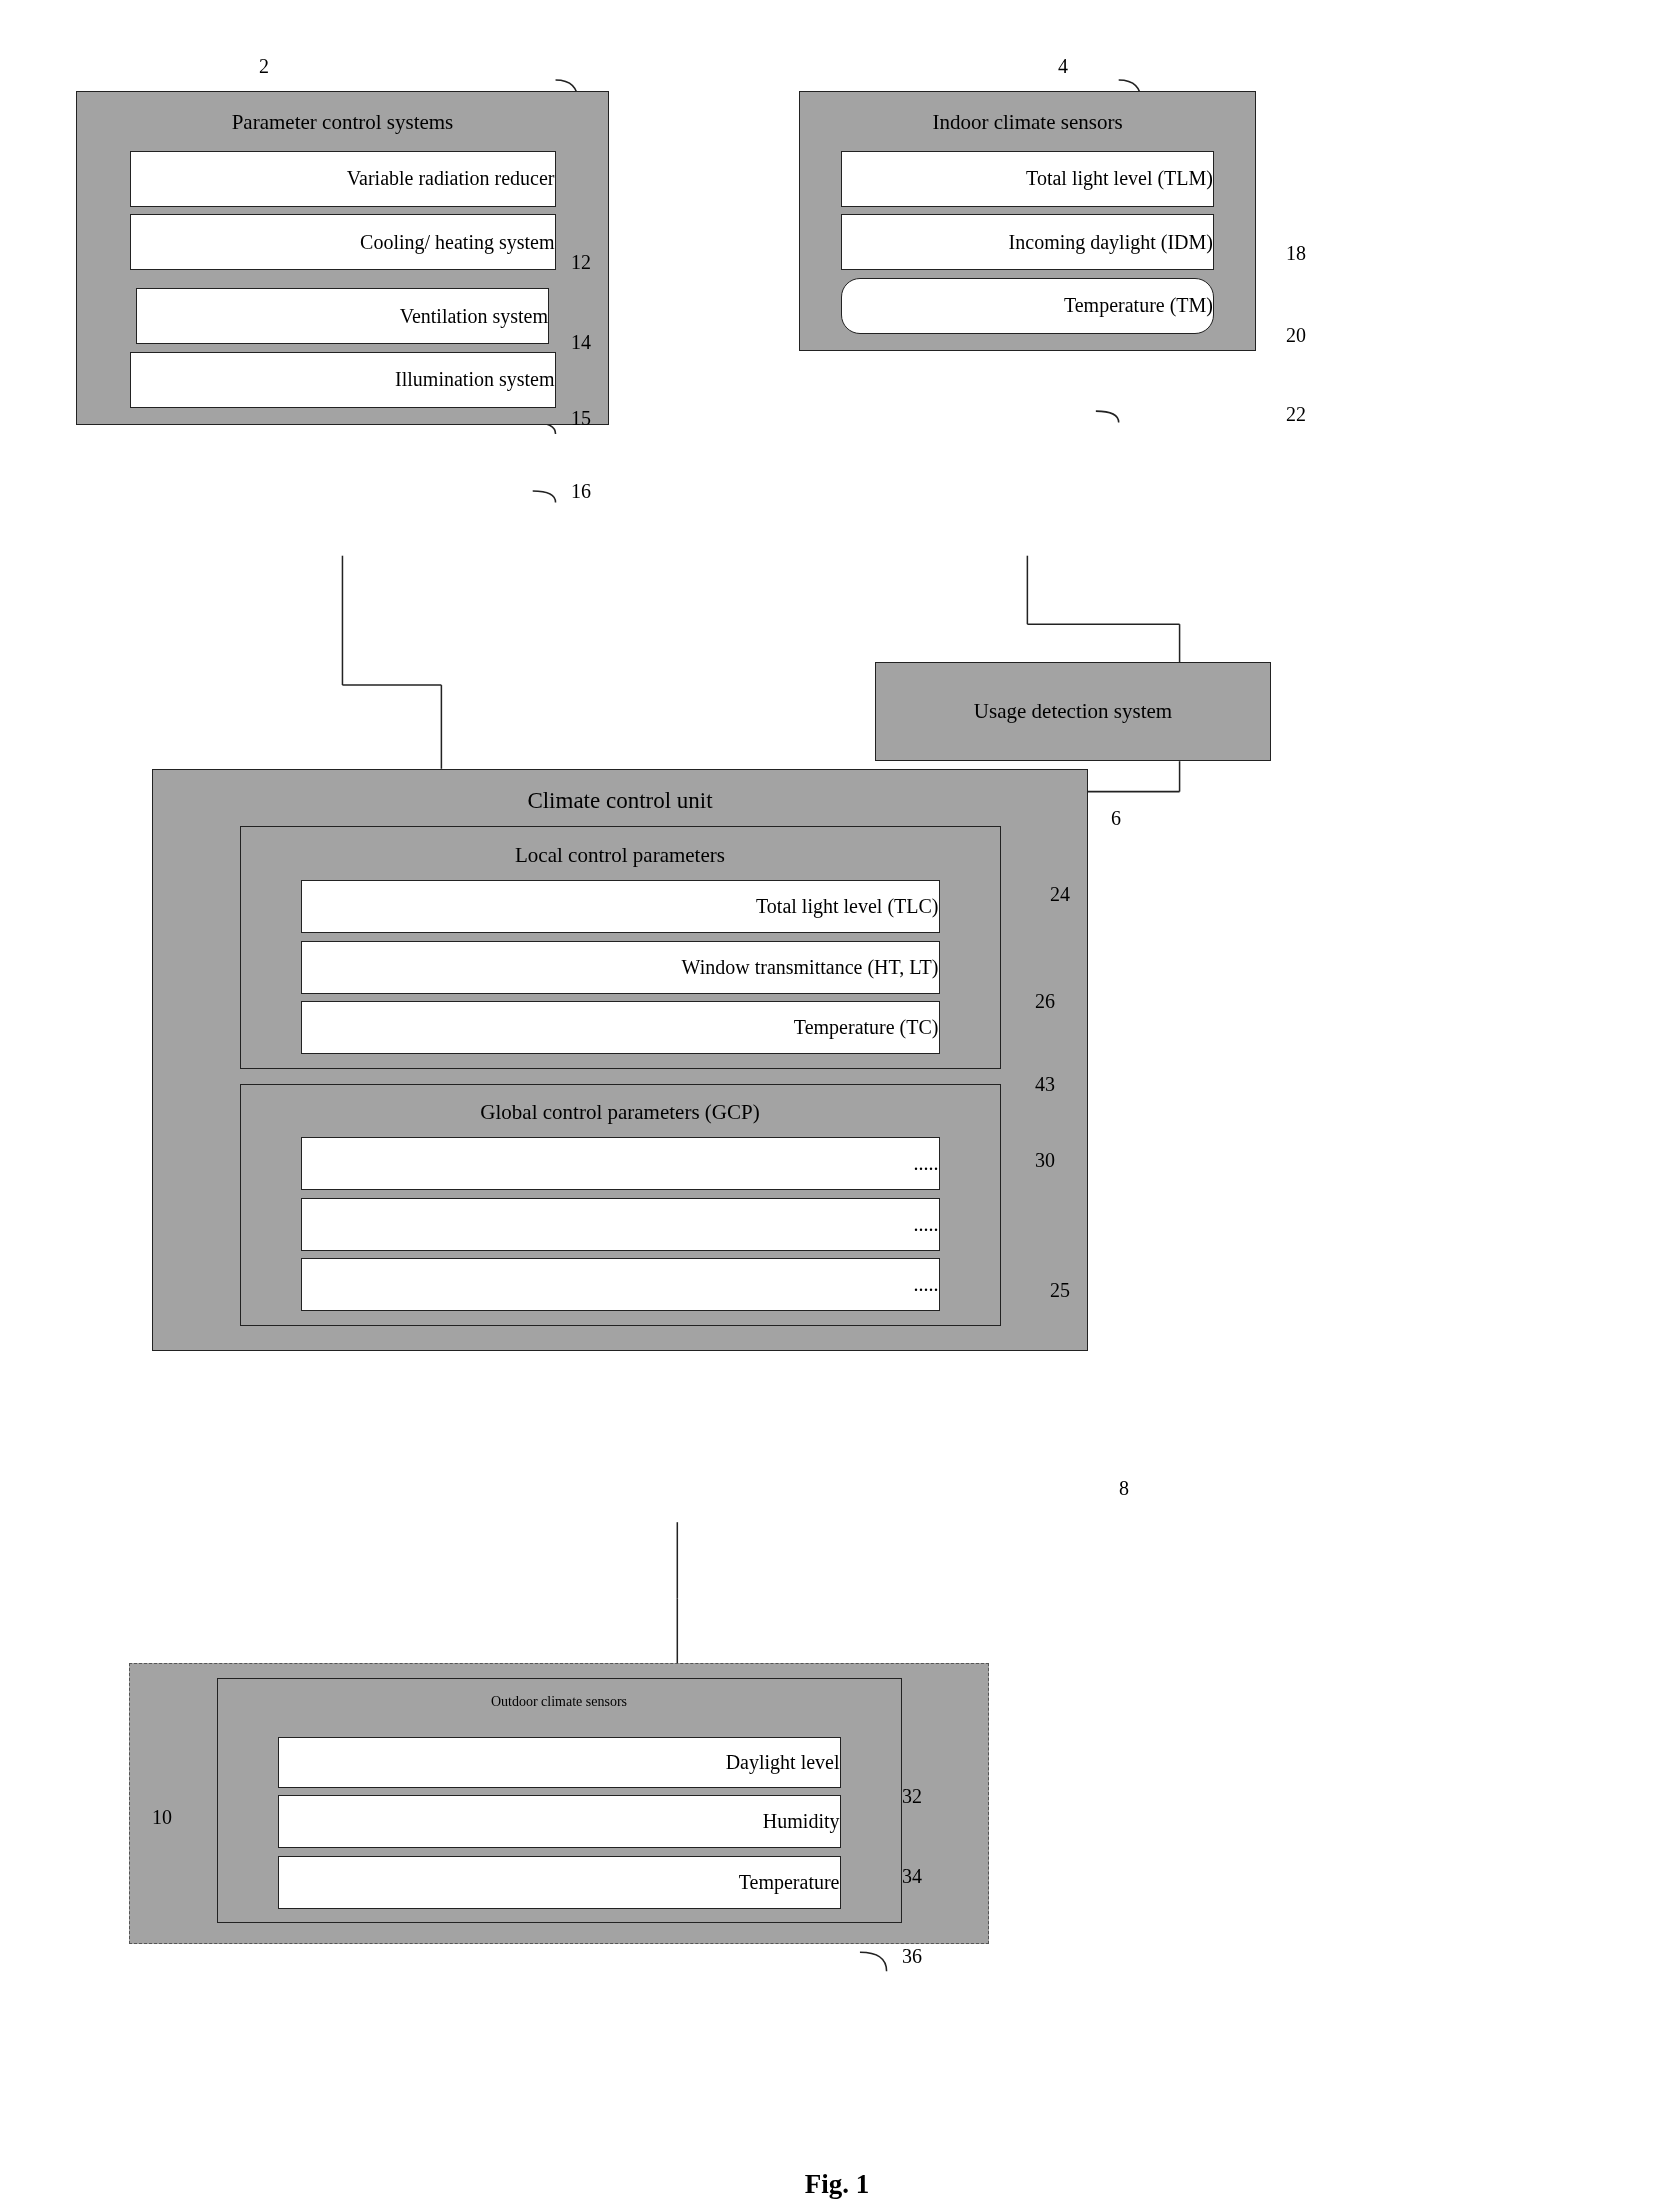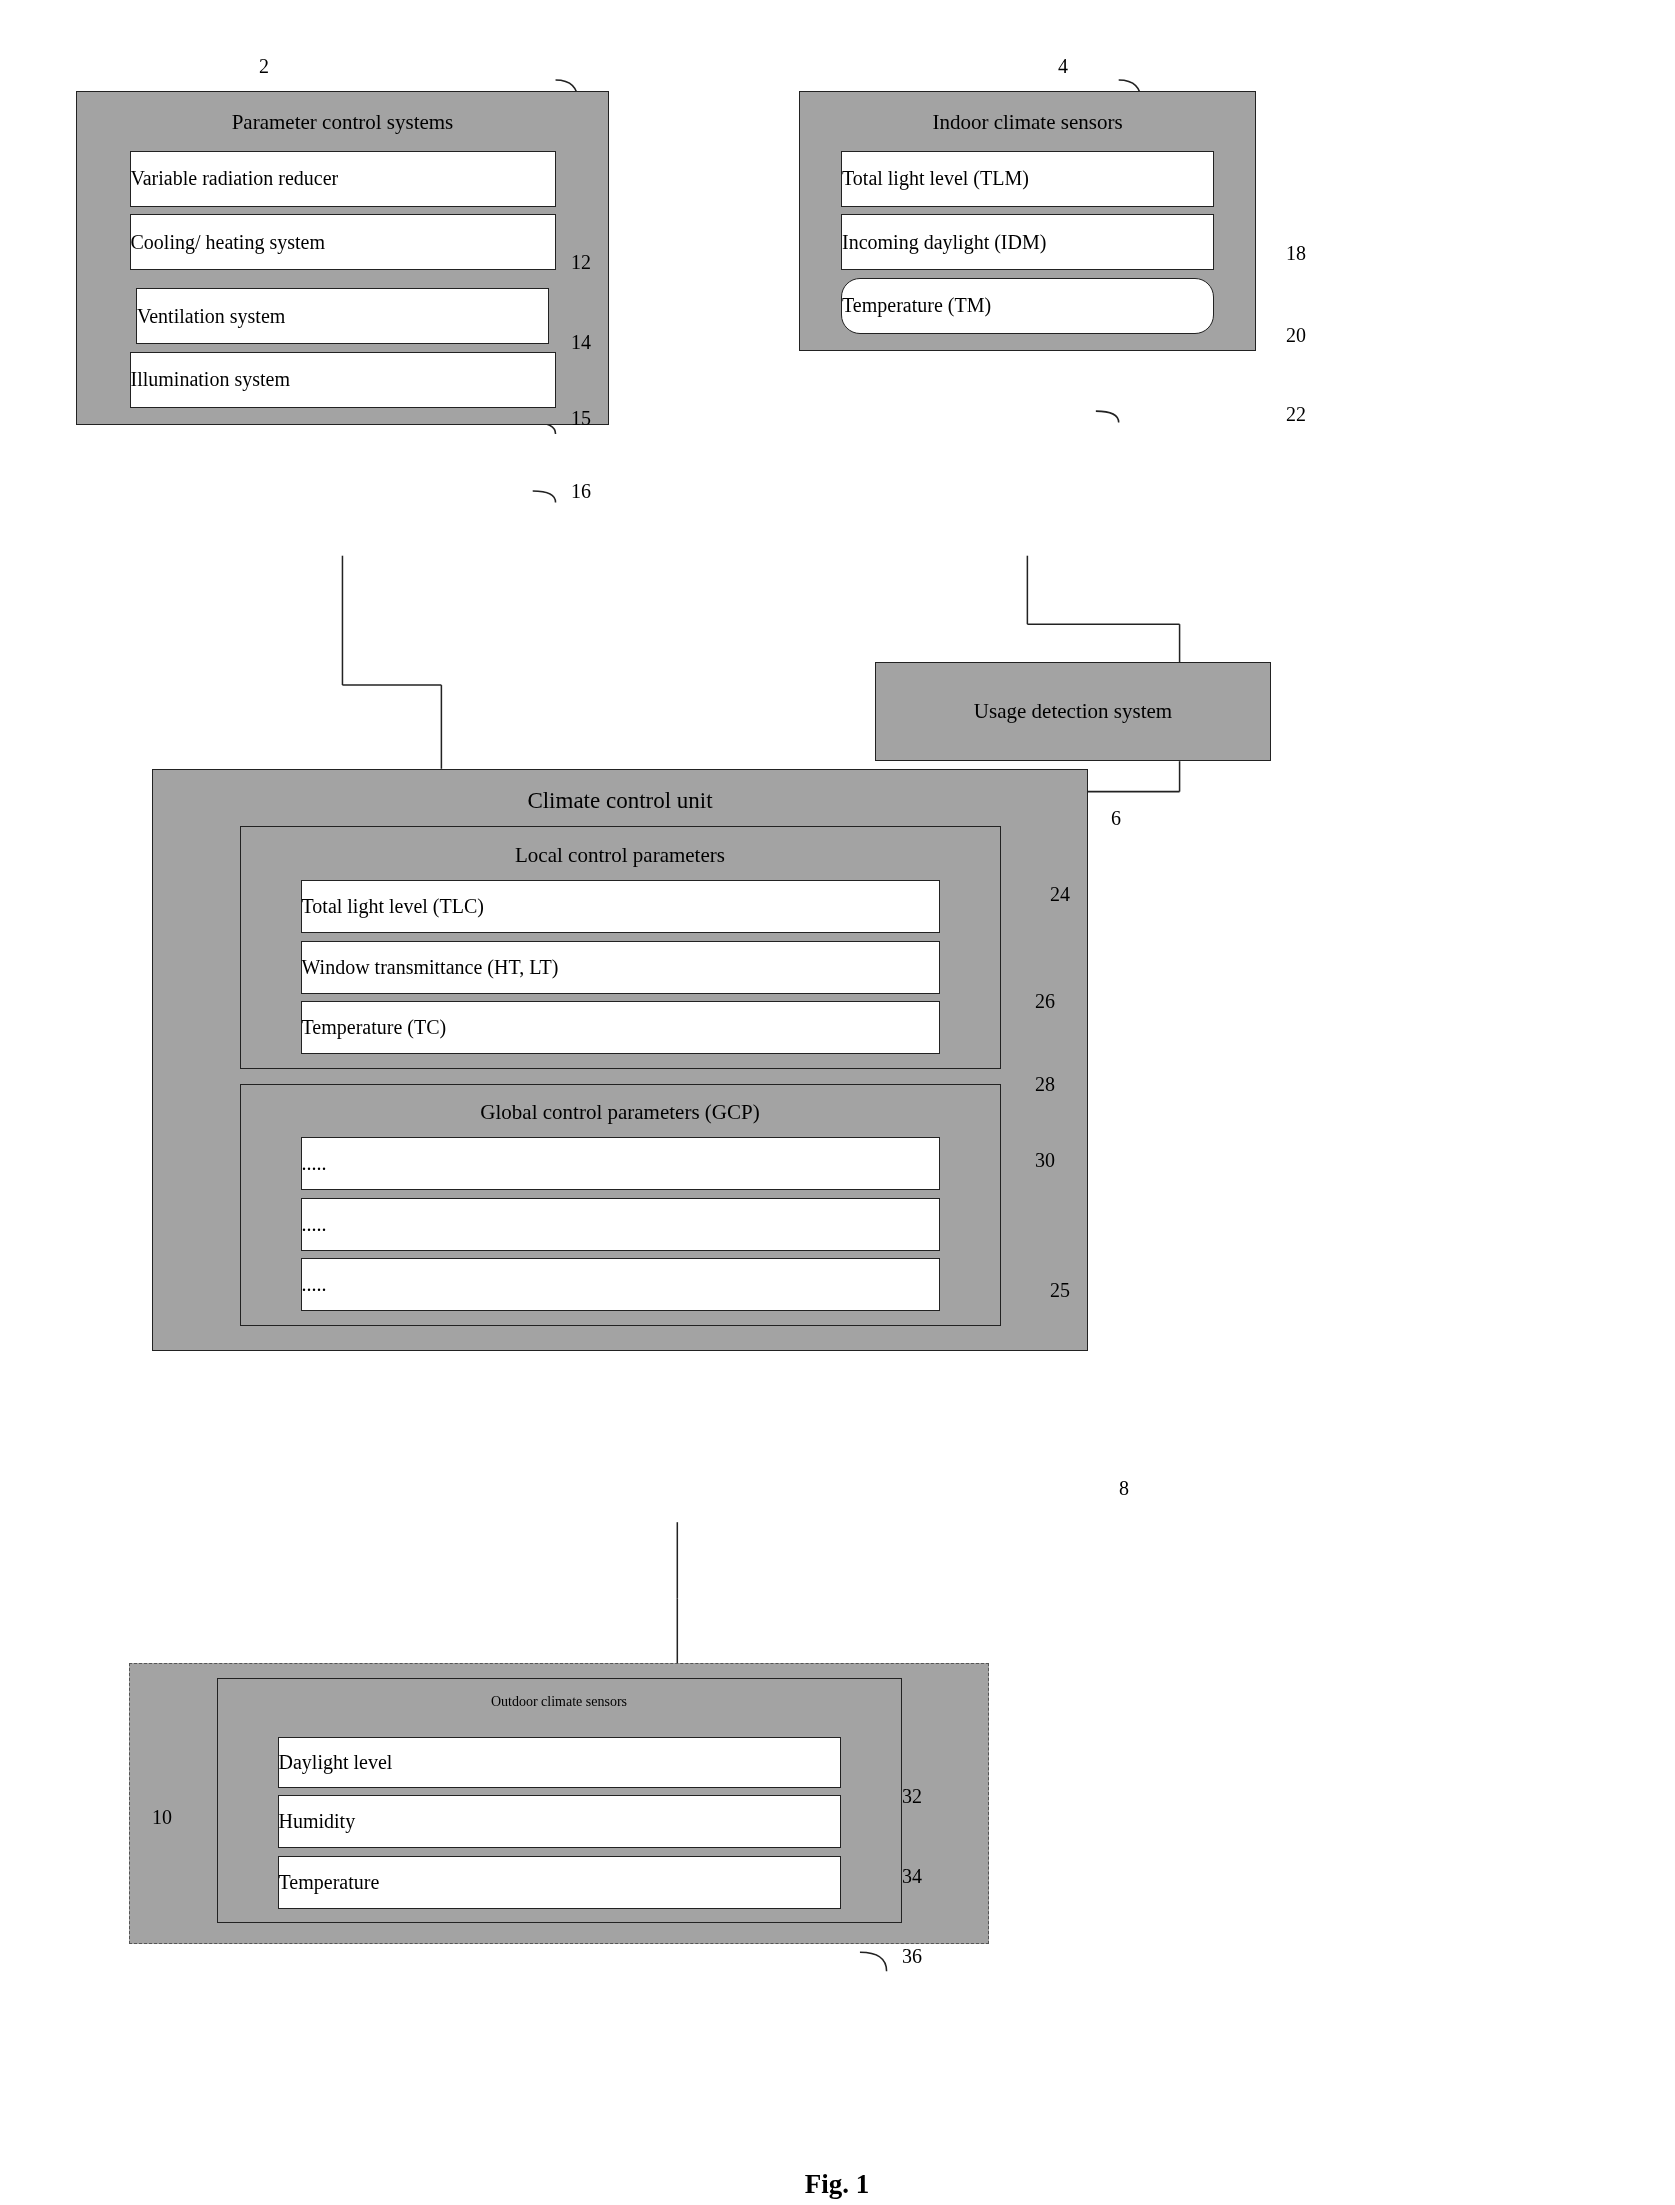--- a/index.html
+++ b/index.html
@@ -33,21 +33,21 @@
       padding: 4.6px 7.6px;
     }
     .box-inner {
       position: absolute;
       border: 1.5px solid #222;
       background: #fff;
       text-align: center;
       font-size: 20px;
       display: flex;
       align-items: center;
-      justify-content: flex-start;
+      justify-content: flex-end;
     }
 
     
     .ref {
       position: absolute;
       font-size: 20px;
       font-family: 'Times New Roman', Times, serif;
     }
 
     
@@ -212,21 +212,21 @@
       </div>
 
       <div class="box-inner" style="position:relative; width:639px; height:53px; margin:7.6px auto 0 auto; left:auto; top:auto;">
         <span>.....</span>
       </div>
     </div>
   </div>
 
   <div class="ref" style="left:1050px; top:883px;">24</div>
   <div class="ref" style="left:1035px; top:990px;">26</div>
-  <div class="ref" style="left:1035px; top:1073px;">28</div>
+  <div class="ref" style="left:1035px; top:1073px;">43</div>
   <div class="ref" style="left:1035px; top:1149px;">30</div>
   <div class="ref" style="left:1050px; top:1279px;">25</div>
   <div class="ref" style="left:1111px; top:807px;">
     <span>6</span>
   </div>
   <div class="ref" style="left:1119px; top:1477px;">8</div>
 
   <div class="box box-dashed" style="left:129px; top:1663px; width:860px; padding:13.7px 13.7px 20px 13.7px;">
     <div class="box" style="position:relative; left:auto; top:auto; width:685px; margin:0 auto; padding:10.7px 10.7px 13.7px 10.7px;">
       <div class="box-label" style="font-size:14px; margin-bottom:22px;">Outdoor climate sensors</div>

